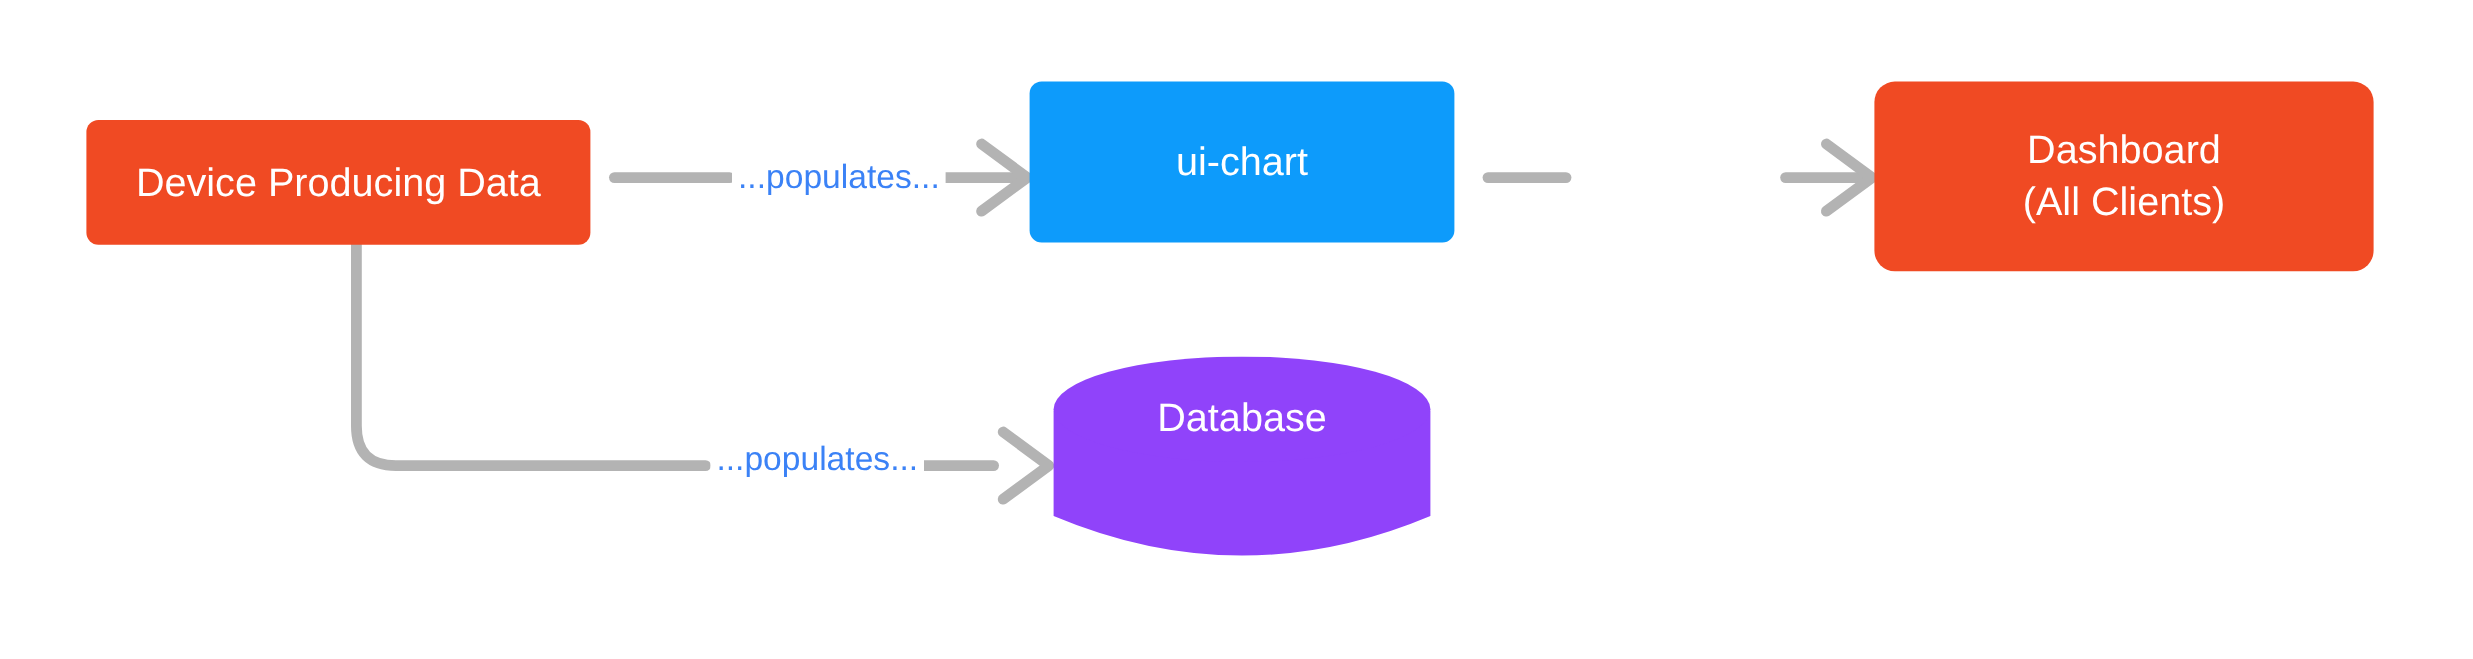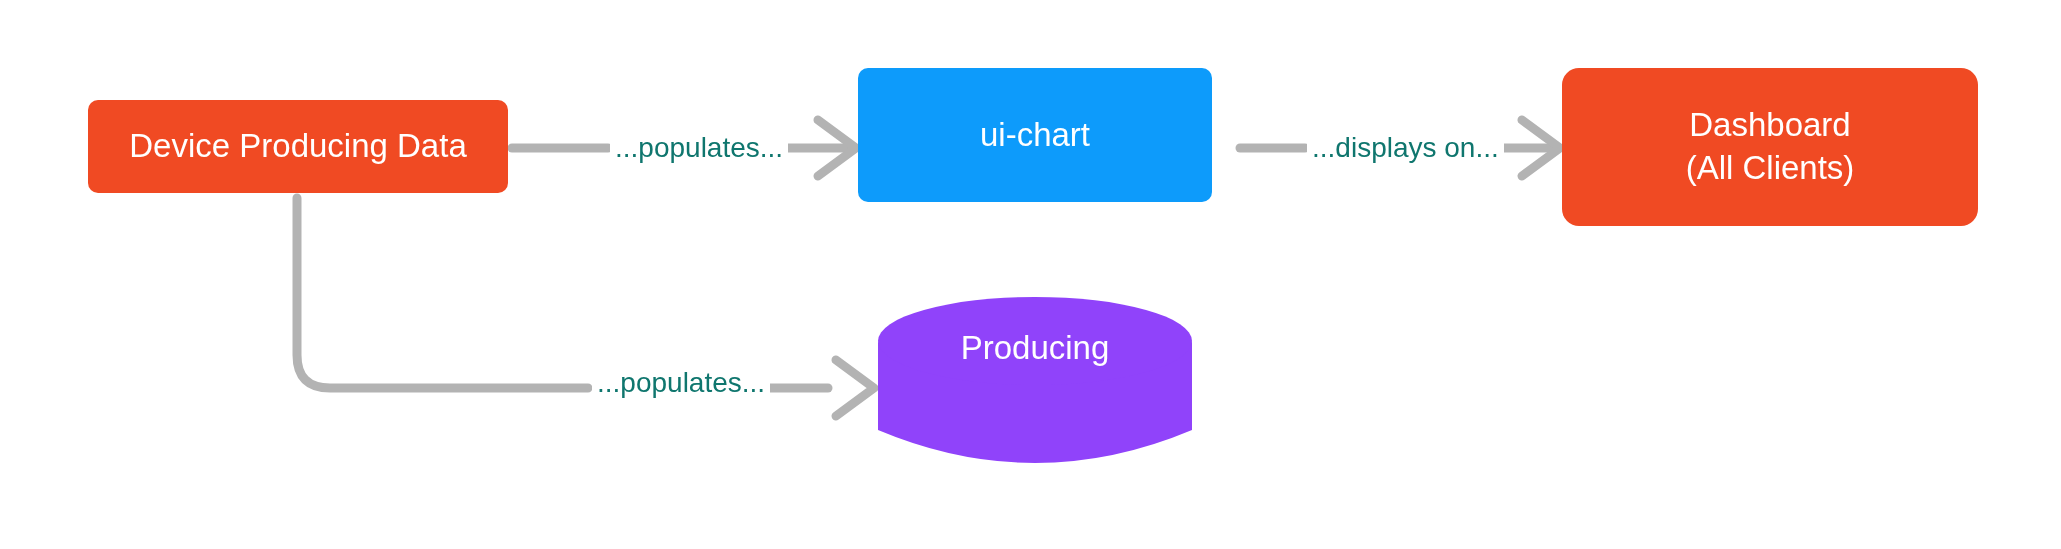--- a/index.html
+++ b/index.html
@@ -38,22 +38,22 @@
   .node-box {
     border-radius: 10px;
   }
   .node-label {
     display: block;
     white-space: pre-line;
   }
 
   
   #node-device {
-    left: 88px;  top: 100px;
-    width: 420px; height: 93px;
+    left: 72px;  top: 100px;
+    width: 420px; height: 104px;
     background: #F04A23;
     font-size: 33px;
   }
   #node-uichart {
     left: 858px; top: 68px;
     width: 354px; height: 134px;
     background: #0D9BFB;
     font-size: 33px;
   }
   #node-dashboard {
@@ -82,21 +82,21 @@
     width: 316px;
     text-align: center;
     color: #ffffff;
     font-size: 33px;
     z-index: 2;
   }
 
   
   .edge-label {
     position: absolute;
-    color: #0f766e;
+    color: #3b82f6;
     font-size: 28px;
     white-space: nowrap;
     background: #ffffff;
     padding: 0 5px;
     line-height: 1;
   }
   #edge-label-populates-chart { left: 610px; top: 134px; }
   #edge-label-displays-on     { left: 1307px; top: 134px; }
   #edge-label-populates-db    { left: 592px; top: 369px; }
 </style>
@@ -139,22 +139,21 @@
 (All Clients)</span>
   </div>
 
   <div class="node" id="node-database">
     <svg class="cyl-svg" viewBox="0 0 316 182" xmlns="http://www.w3.org/2000/svg">
 
       <path d="M1,45 L1,133 Q158,199 315,133 L315,45 Q158,111 1,45 Z" fill="#9043FA"></path>
 
       <ellipse cx="158" cy="44" rx="157" ry="44" fill="#9043FA"></ellipse>
     </svg>
-    <span class="cyl-label">Producing</span>
+    <span class="cyl-label">Database</span>
   </div>
 
   <span class="edge-label" id="edge-label-populates-chart">...populates...</span>
 
-  <span class="edge-label" id="edge-label-displays-on">...displays on...</span>
 
   <span class="edge-label" id="edge-label-populates-db">...populates...</span>
 
 </div>
 
 </body></html>

